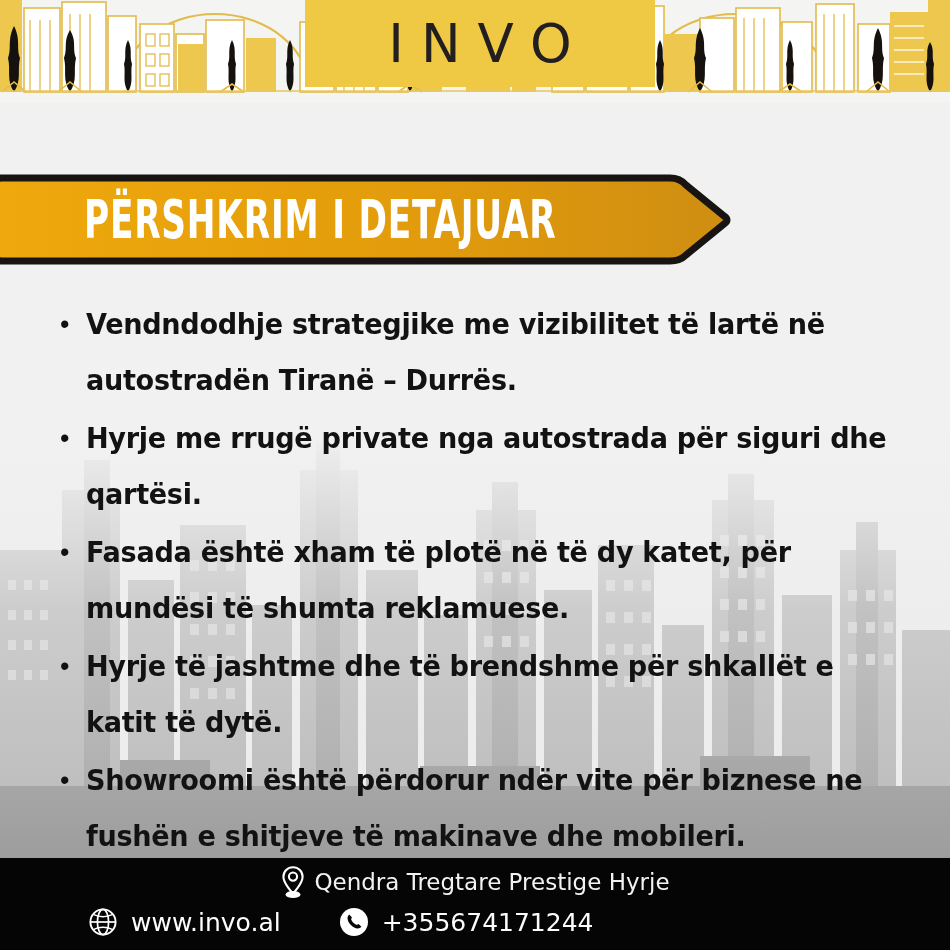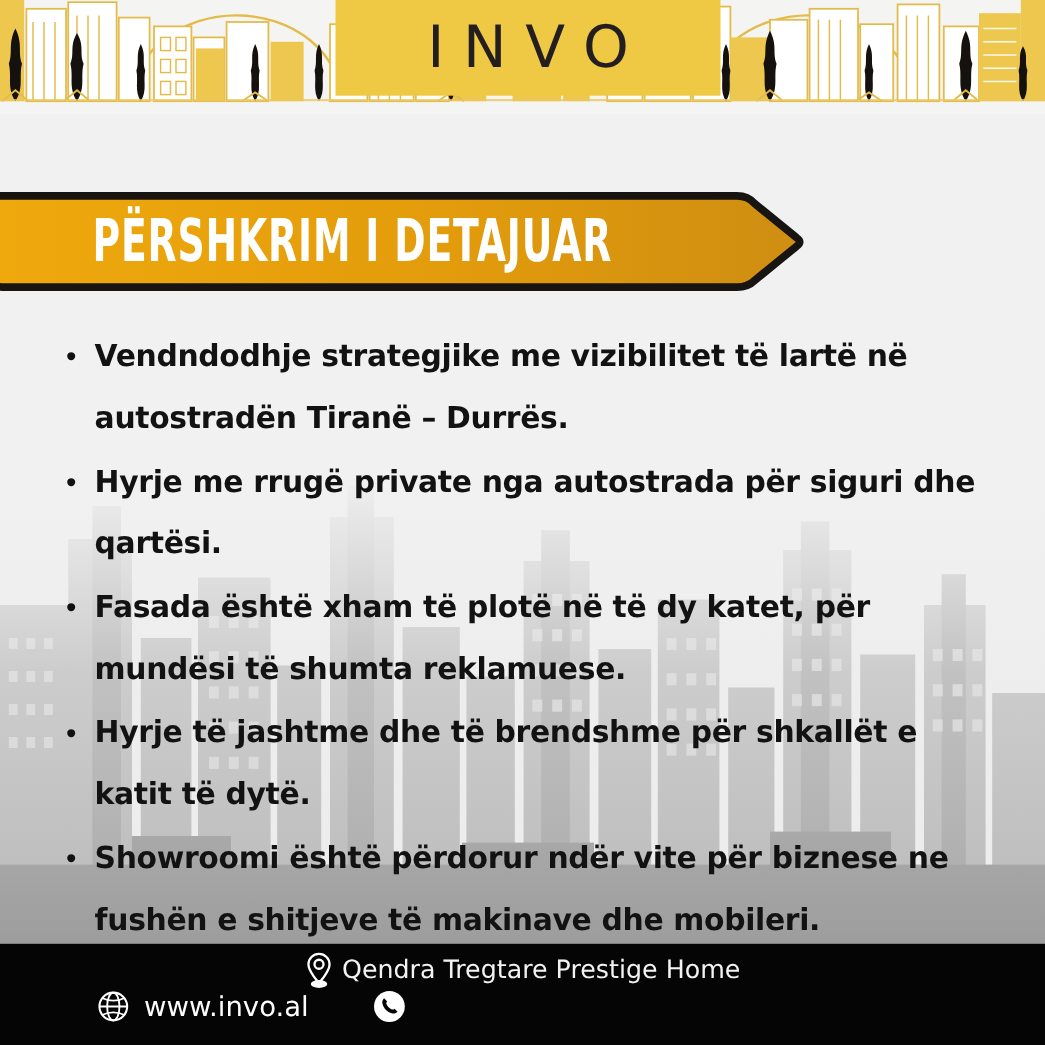--- a/index.html
+++ b/index.html
@@ -123,21 +123,21 @@
     gap: 8px;
     height: 42px; padding-top: 6px;
   }
   .footer-address {
     font-family: "DejaVu Sans", sans-serif;
     font-size: 23px;
     color: #f2f2f2;
     letter-spacing: 0px;
   }
   .footer-bottom {
-    display: flex; align-items: flex-start;
+    display: flex; align-items: center;
     height: 44px;
     padding-left: 88px;
     gap: 0px;
   }
   .contact {
     display: flex; align-items: center; gap: 13px;
   }
   .contact + .contact { margin-left: 58px; }
   .contact-text {
     font-family: "DejaVu Sans", sans-serif;
@@ -420,21 +420,21 @@
   </div>
 
   <div class="footer">
 
     <div class="footer-top">
       <svg class="ico" width="26" height="34" viewBox="0 0 26 34" aria-hidden="true">
         <ellipse cx="13" cy="29.5" rx="7.5" ry="3.6" fill="#ffffff"></ellipse>
         <path d="M13 2.2 C7.6 2.2 3.4 6.4 3.4 11.7 C3.4 18.4 13 28.5 13 28.5 C13 28.5 22.6 18.4 22.6 11.7 C22.6 6.4 18.4 2.2 13 2.2 Z" fill="none" stroke="#ffffff" stroke-width="2.1"></path>
         <circle cx="13" cy="11.6" r="4.1" fill="none" stroke="#ffffff" stroke-width="2.1"></circle>
       </svg>
-      <span class="footer-address">Qendra Tregtare Prestige Home</span>
+      <span class="footer-address">Qendra Tregtare Prestige Hyrje</span>
     </div>
 
     <div class="footer-bottom">
 
       <div class="contact">
         <svg class="ico" width="30" height="30" viewBox="0 0 30 30" aria-hidden="true">
           <circle cx="15" cy="15" r="12.6" fill="none" stroke="#ffffff" stroke-width="1.9"></circle>
           <ellipse cx="15" cy="15" rx="5.6" ry="12.6" fill="none" stroke="#ffffff" stroke-width="1.7"></ellipse>
           <line x1="2.4" y1="15" x2="27.6" y2="15" stroke="#ffffff" stroke-width="1.7"></line>
           <path d="M5.2 7.4 Q15 12 24.8 7.4" fill="none" stroke="#ffffff" stroke-width="1.5"></path>
@@ -442,18 +442,19 @@
         </svg>
         <span class="contact-text">www.invo.al</span>
       </div>
 
 
       <div class="contact">
         <svg class="ico" width="30" height="30" viewBox="0 0 30 30" aria-hidden="true">
           <circle cx="15" cy="15" r="14" fill="#ffffff"></circle>
           <path d="M10.2 7.6 C9 8.8 8.3 10.4 8.6 12 C9.3 16.4 13.6 20.7 18 21.4 C19.6 21.7 21.2 21 22.4 19.8 L19.6 17 C18.9 17.7 18 18 17.2 17.7 C15.2 16.9 13.1 14.8 12.3 12.8 C12 12 12.3 11.1 13 10.4 Z" fill="#050505"></path>
         </svg>
+        <span class="contact-text">+355674171244</span>
       </div>
 
     </div>
   </div>
 
 </div>
 
 </body></html>

